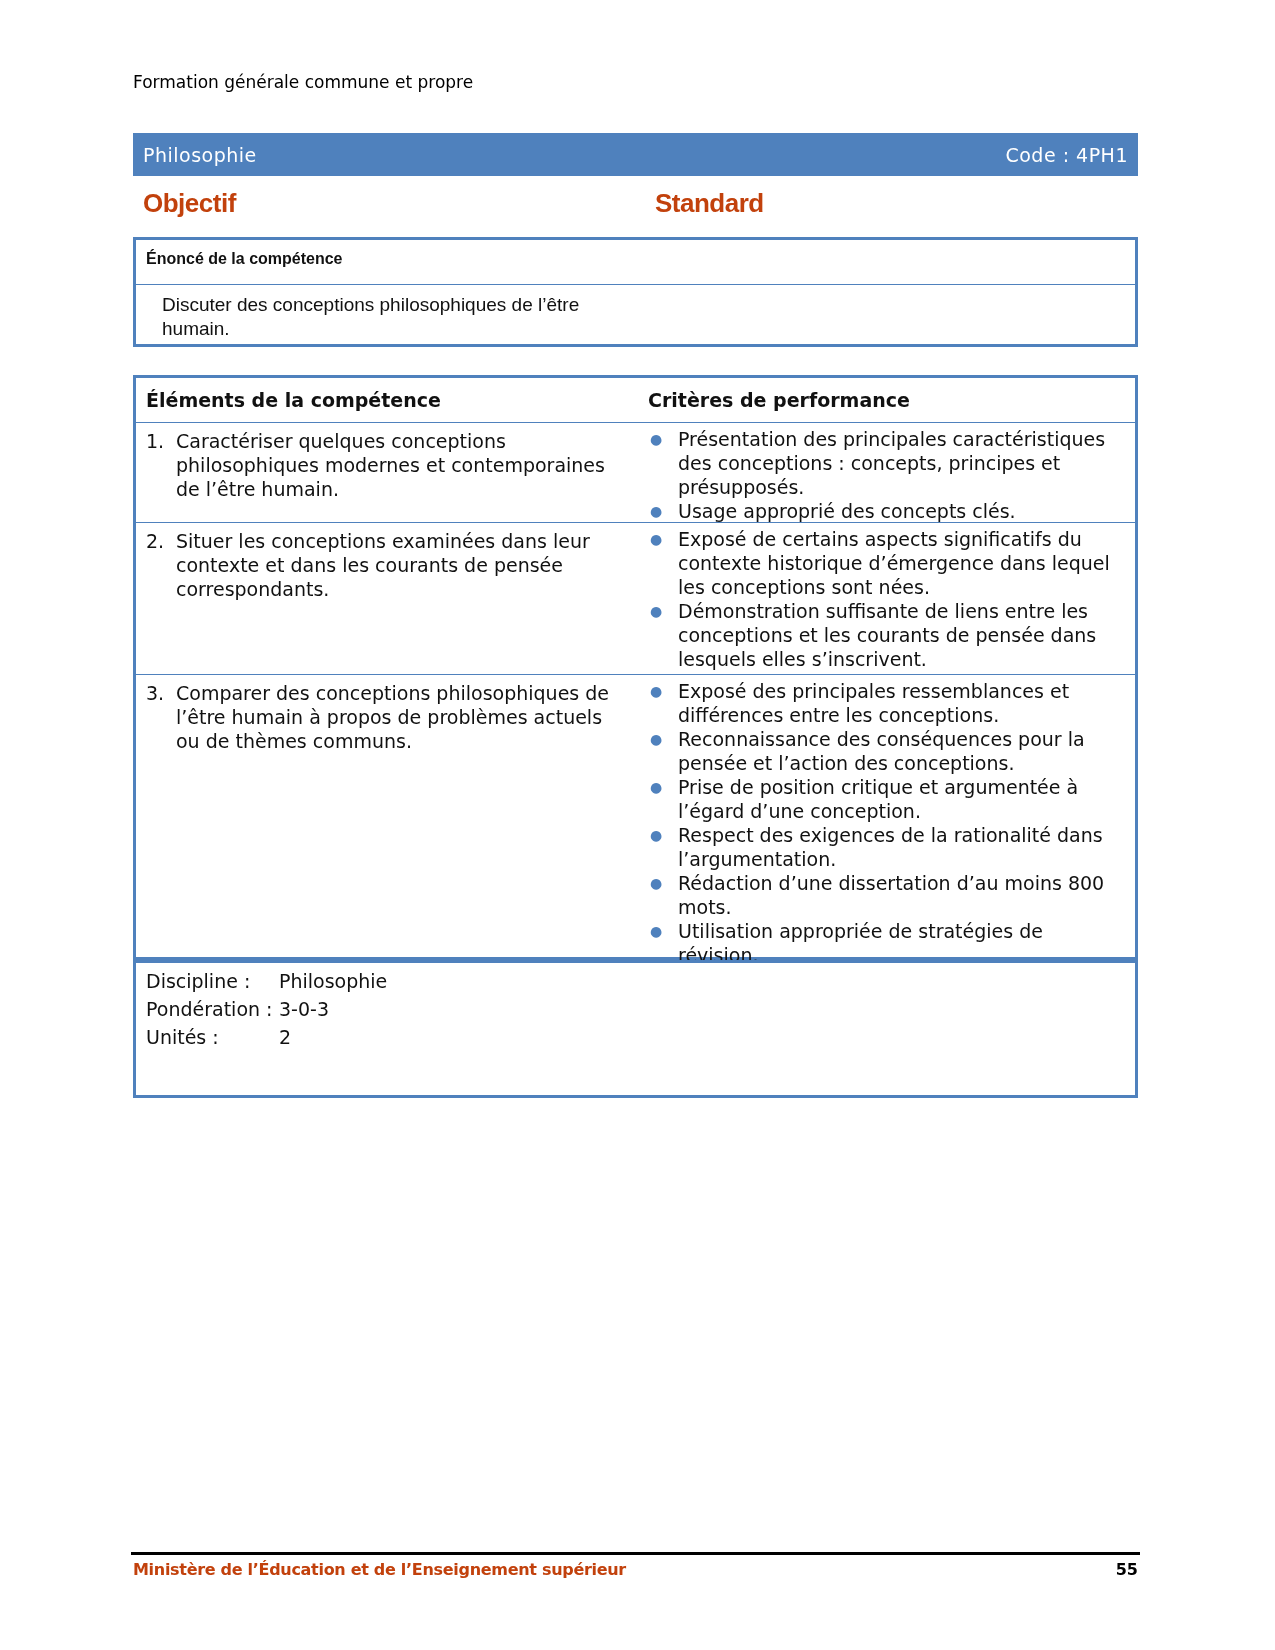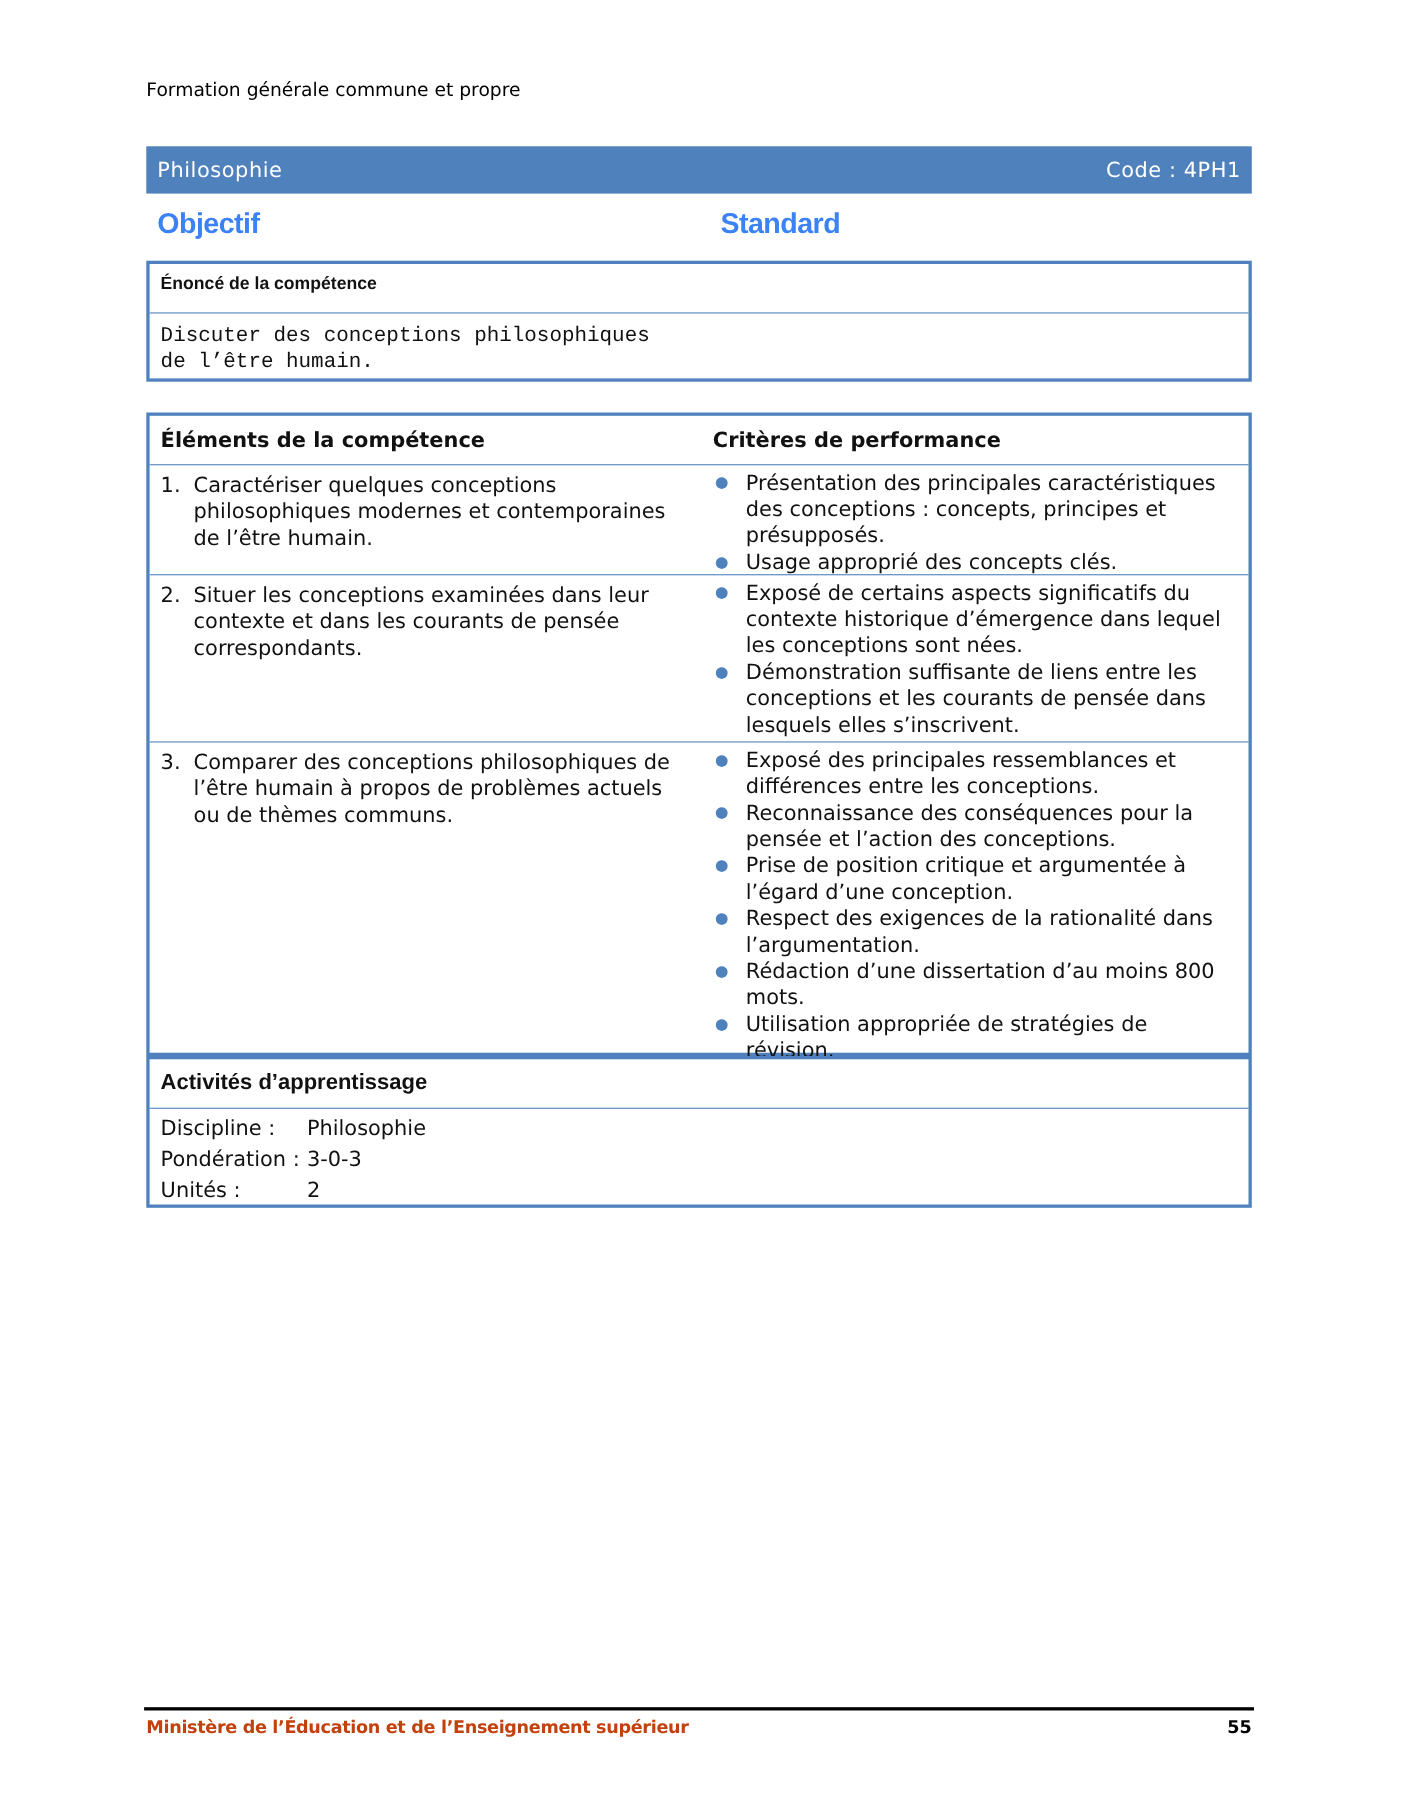--- a/index.html
+++ b/index.html
@@ -1,27 +1,27 @@
 <!DOCTYPE html>
 <html><head>
 <meta charset="utf-8">
 <style>
   html, body { margin: 0; padding: 0; background: #ffffff; }
   body { width: 1275px; height: 1650px; position: relative; font-family: "DejaVu Sans", sans-serif; color: #111; }
   .running-head { position: absolute; left: 133px; top: 72px; font-size: 17px; color: #000000; }
   .course-bar { position: absolute; left: 133px; top: 133px; width: 1005px; height: 43px; background: #4f81bd; color: #fff; font-size: 19px; display: flex; align-items: center; justify-content: space-between; box-sizing: border-box; padding: 0 10px; letter-spacing: 0.5px; }
   .obj-row { position: absolute; left: 133px; top: 188px; width: 1005px; height: 36px; }
-  .obj-label, .std-label { position: absolute; top: 0; font-family: "Liberation Sans", sans-serif; font-weight: bold; font-size: 26px; color: #3b82f6; letter-spacing: -0.5px; }
+  .obj-label, .std-label { position: absolute; top: 0; font-family: "Liberation Sans", sans-serif; font-weight: bold; font-size: 26px; color: #c2410c; letter-spacing: -0.5px; }
   .obj-label { left: 10px; }
   .std-label { left: 522px; }
   .box { position: absolute; left: 133px; width: 1005px; border: 3px solid #4f81bd; box-sizing: border-box; }
   .box-head { font-weight: bold; font-size: 19px; padding: 10px 10px 8px 10px; border-bottom: 1px solid #4f81bd; }
   .enonce { top: 237px; height: 110px; }
   .enonce .box-head { font-family: "Liberation Sans", sans-serif; font-size: 16px; height: 26px; }
-  .enonce-text { padding: 8px 10px; font-size: 19px; line-height: 24px; width: 470px; font-family: Liberation Mono, monospace; }
+  .enonce-text { padding: 8px 10px; font-size: 19px; line-height: 24px; width: 470px; font-family: Liberation Sans, sans-serif; margin-left: 16px; }
   .elements { top: 375px; height: 585px; }
   .el-head { display: flex; border-bottom: 1px solid #4f81bd; height: 44px; align-items: center; font-weight: bold; font-size: 19px; }
   .el-head .c1 { width: 502px; padding-left: 10px; box-sizing: border-box; }
   .el-head .c2 { padding-left: 10px; }
   .el-row { display: flex; border-bottom: 1px solid #4f81bd; box-sizing: border-box; }
   .el-row:last-child { border-bottom: none; }
   .el-row .c1 { width: 502px; padding: 6px 10px 0 10px; box-sizing: border-box; font-size: 19px; line-height: 24px; display: flex; }
   .el-row .c1 .num { width: 30px; flex: none; }
   .el-row .c2 { flex: 1; padding: 4px 10px 0 10px; font-size: 19px; line-height: 24px; box-sizing: border-box; }
   .crit { display: flex; }
@@ -123,21 +123,20 @@
         </div>
       <div class="crit">
           <span class="bullet">●</span>
           <span>Utilisation appropriée de stratégies de révision.</span>
         </div>
     </div>
   </div>
 </div>
 
 <div class="box activites">
-  <div class="box-head">Activités d’apprentissage</div>
   <div class="act-rows">
     <div class="act-row">
       <span class="k">Discipline :</span>
       <span>Philosophie</span>
     </div>
     <div class="act-row">
       <span class="k">Pondération :</span>
       <span>3-0-3</span>
     </div>
     <div class="act-row">

